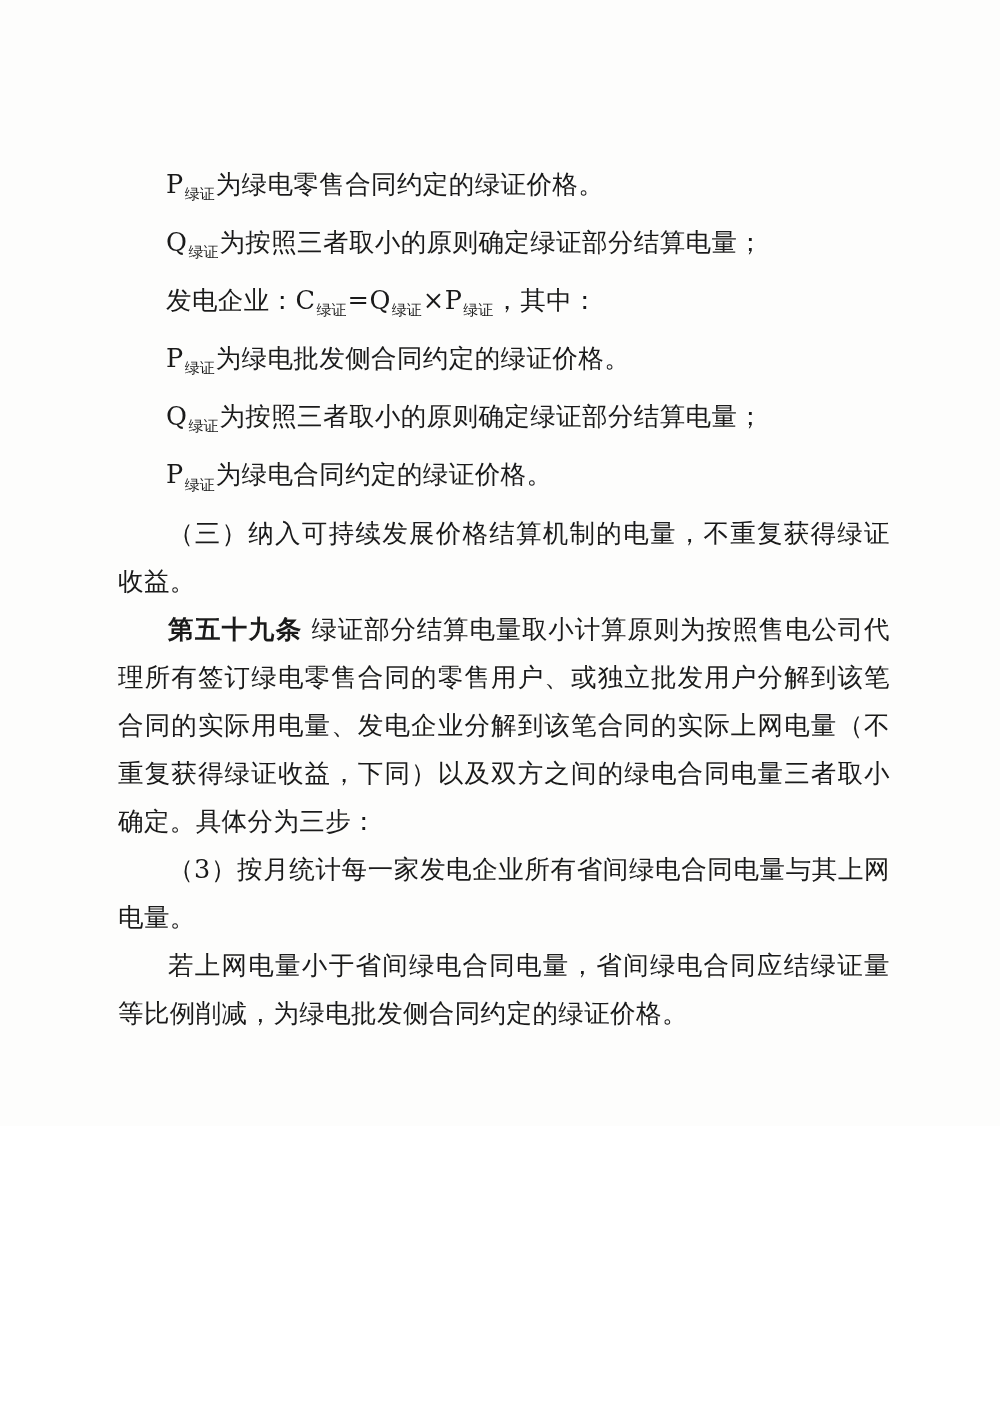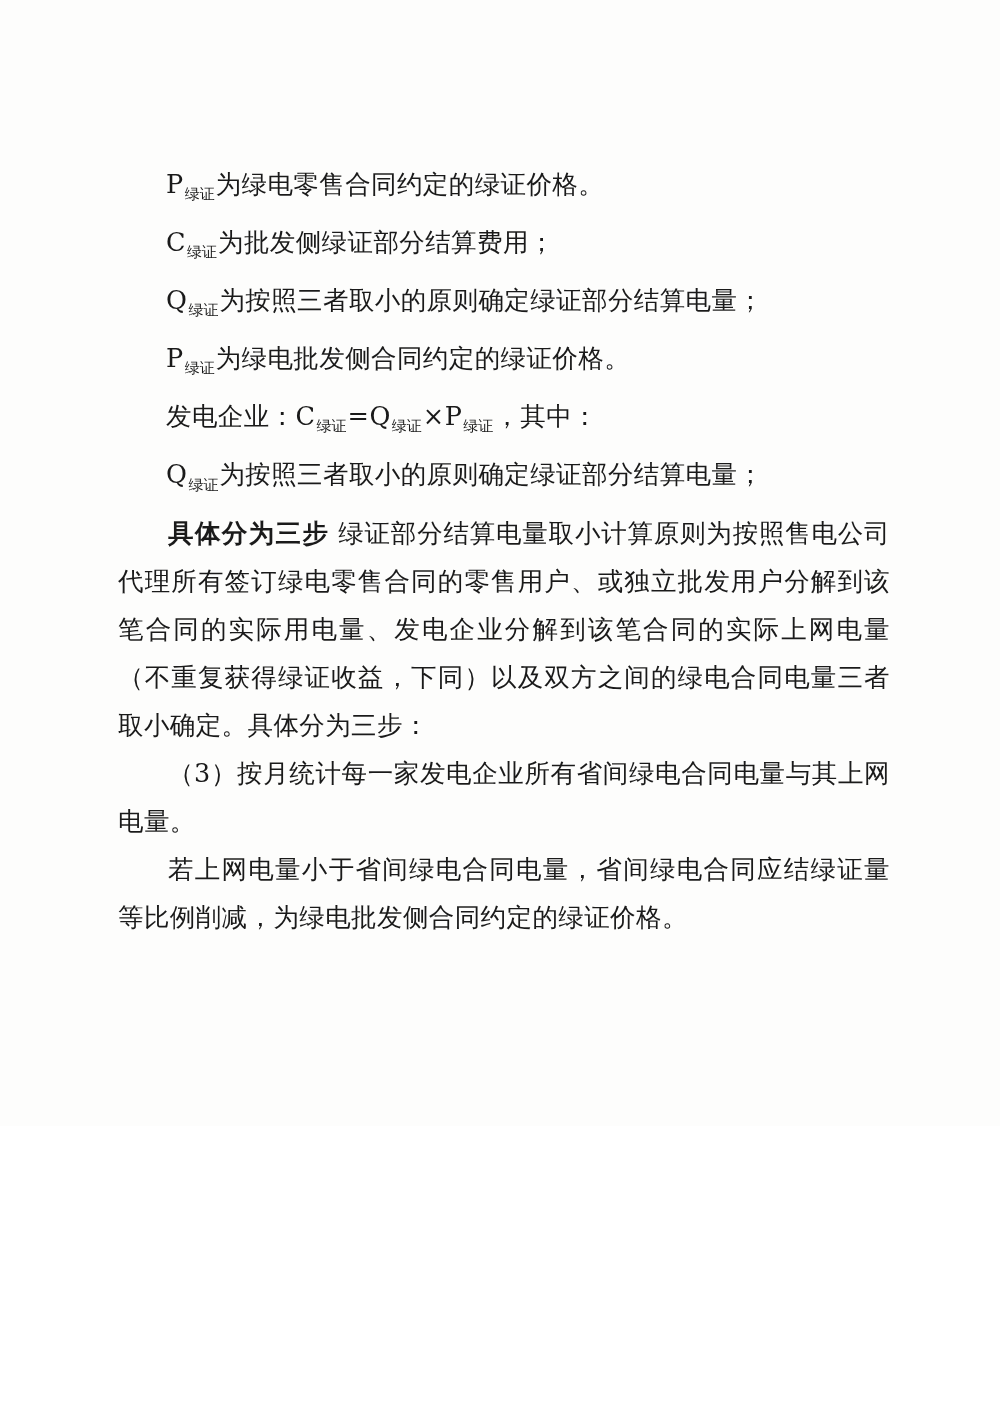--- a/index.html
+++ b/index.html
@@ -69,34 +69,35 @@
 </style>
 </head>
 <body>
 
 <div class="page">
   <div class="body-area">
 
     <p class="line indent1"><span class="latin">P</span><span class="sub">绿证</span>为绿电零售合同约定的绿证价格。</p>
 
 
-    <p class="line indent1"><span class="latin">C</span><span class="sub">绿证</span>为批发侧绿证部分结算费用；</p>
 
     <p class="line indent1"><span class="latin">Q</span><span class="sub">绿证</span>为按照三者取小的原则确定绿证部分结算电量；</p>
 
+    <p class="line indent1">发电企业：<span class="latin">C</span><span class="sub">绿证</span><span class="latin">=Q</span><span class="sub">绿证</span><span class="latin">×P</span><span class="sub">绿证</span>，其中：</p>
+
     <p class="line indent1"><span class="latin">P</span><span class="sub">绿证</span>为绿电批发侧合同约定的绿证价格。</p>
-
-    <p class="line indent1">发电企业：<span class="latin">C</span><span class="sub">绿证</span><span class="latin">=Q</span><span class="sub">绿证</span><span class="latin">×P</span><span class="sub">绿证</span>，其中：</p>
 
 
     <p class="line indent1"><span class="latin">Q</span><span class="sub">绿证</span>为按照三者取小的原则确定绿证部分结算电量；</p>
 
+    <p class="line indent1"><span class="latin">P</span><span class="sub">绿证</span>为绿电合同约定的绿证价格。</p>
 
+    <p class="line indent-para">（三）纳入可持续发展价格结算机制的电量，不重复获得绿证收益。</p>
 
-    <p class="line indent-para"><span class="bold-art">具体分为三步</span> <span>绿证部分结算电量取小计算原则为按照售电公司代理所有签订绿电零售合同的零售用户、或独立批发用户分解到该笔合同的实际用电量、发电企业分解到该笔合同的实际上网电量（不重复获得绿证收益，下同）以及双方之间的绿电合同电量三者取小确定。具体分为三步：</span></p>
+    <p class="line indent-para"><span class="bold-art">第五十九条</span> <span>绿证部分结算电量取小计算原则为按照售电公司代理所有签订绿电零售合同的零售用户、或独立批发用户分解到该笔合同的实际用电量、发电企业分解到该笔合同的实际上网电量（不重复获得绿证收益，下同）以及双方之间的绿电合同电量三者取小确定。具体分为三步：</span></p>
 
     <p class="line indent-para">（3）按月统计每一家发电企业所有省间绿电合同电量与其上网电量。</p>
 
     <p class="line indent-para">若上网电量小于省间绿电合同电量，省间绿电合同应结绿证量等比例削减，为绿电批发侧合同约定的绿证价格。</p>
 
   </div>
 
   <div class="footer">
     <span class="footer-inner">— 69 —</span>
   </div>

